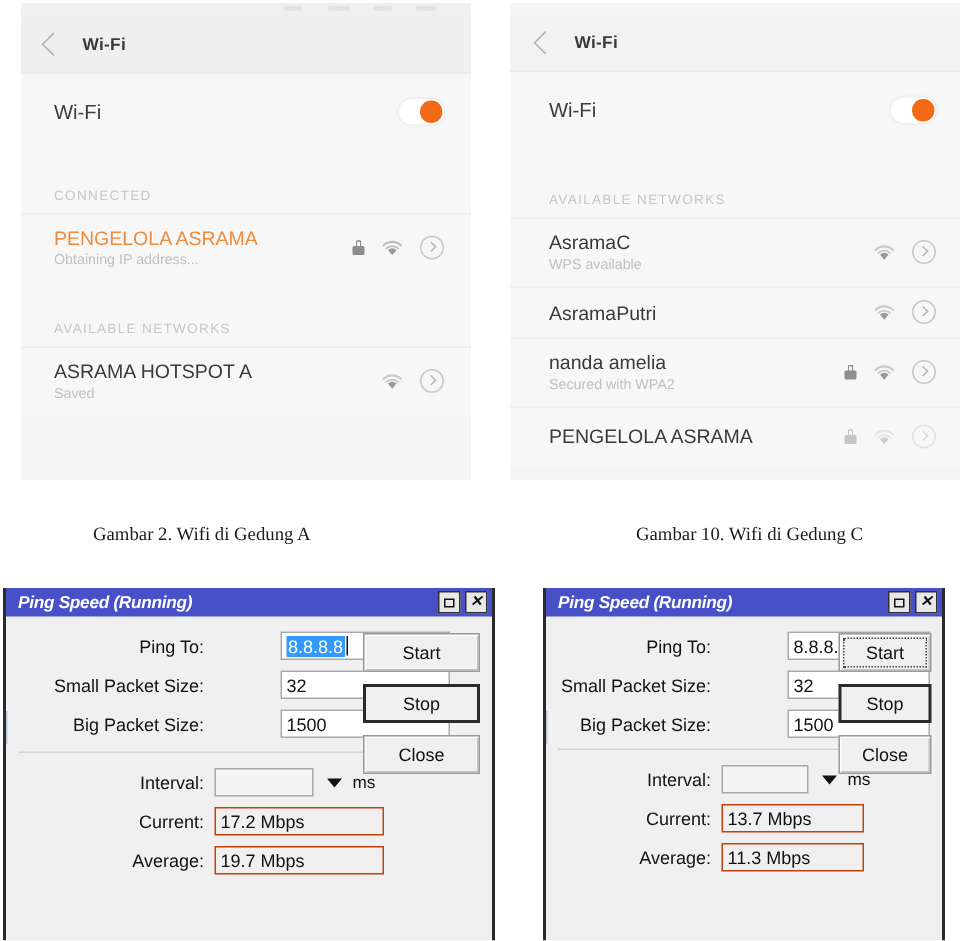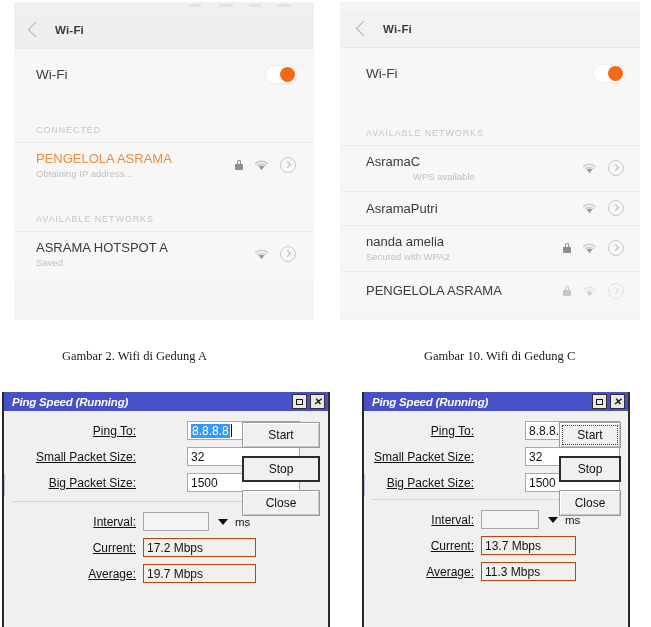--- a/index.html
+++ b/index.html
@@ -237,21 +237,20 @@
     display: flex;
     align-items: center;
     margin-bottom: 7px;
   }
   .flabel {
     text-align: right;
     font-size: 12px;
     color: #111;
     padding-right: 7px;
     white-space: nowrap;
-    text-decoration: underline;
   }
   #ping-left  .flabel { width: 124px; }
   #ping-right .flabel { width: 102px; }
 
   .finput {
     height: 19px;
     background: #ffffff;
     border: 1px solid #a8a8a8;
     box-sizing: border-box;
     font-size: 12px;
@@ -424,21 +423,21 @@
     <span class="toggle">
         <span class="knob"></span>
       </span>
   </div>
   <div class="section-gap"></div>
   <div class="section-header">AVAILABLE NETWORKS</div>
 
   <div class="net-row">
     <span class="net-texts">
       <span class="net-name" style="display:block;">AsramaC</span>
-      <span class="net-sub" style="display:block;margin-left:47px;">WPS available</span>
+      <span class="net-sub" style="display:block;">WPS available</span>
     </span>
     <span class="net-icons">
       <span class="ico-wifi">
         <svg width="15" height="11" viewBox="0 0 15 11">
             <path d="M7.5 10.2 L4.6 6.6 a4.6 4.6 0 0 1 5.8 0 Z" fill="#9a9a9a"></path>
             <path d="M1.6 3.6 a8.6 8.6 0 0 1 11.8 0" stroke="#c9c9c9" stroke-width="1.4" fill="none" stroke-linecap="round"></path>
             <path d="M3.6 5.6 a5.8 5.8 0 0 1 7.8 0" stroke="#c9c9c9" stroke-width="1.3" fill="none" stroke-linecap="round"></path>
           </svg>
       </span>
       <span class="ico-arrow"></span>

